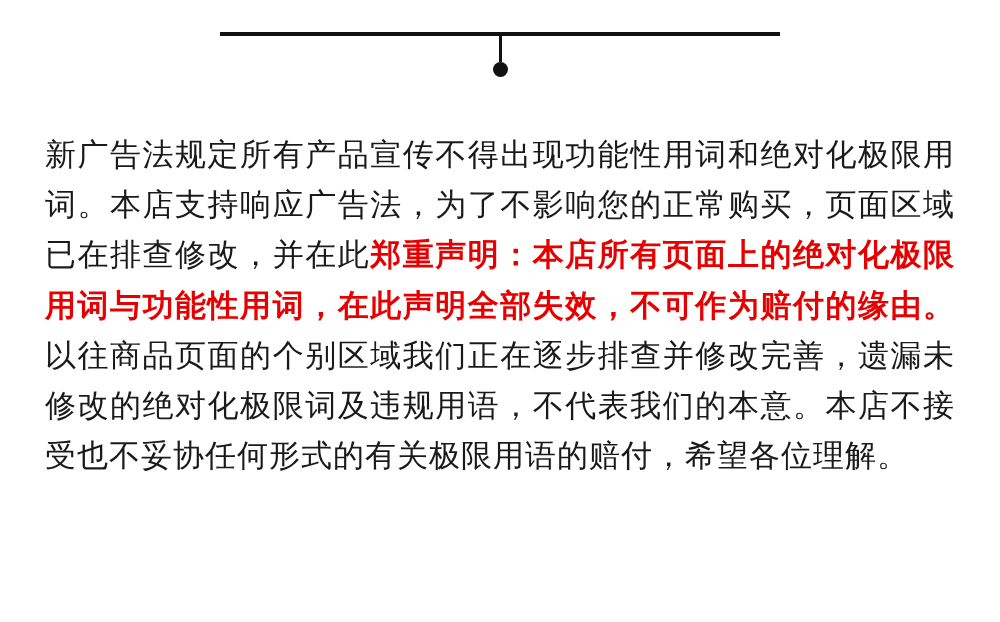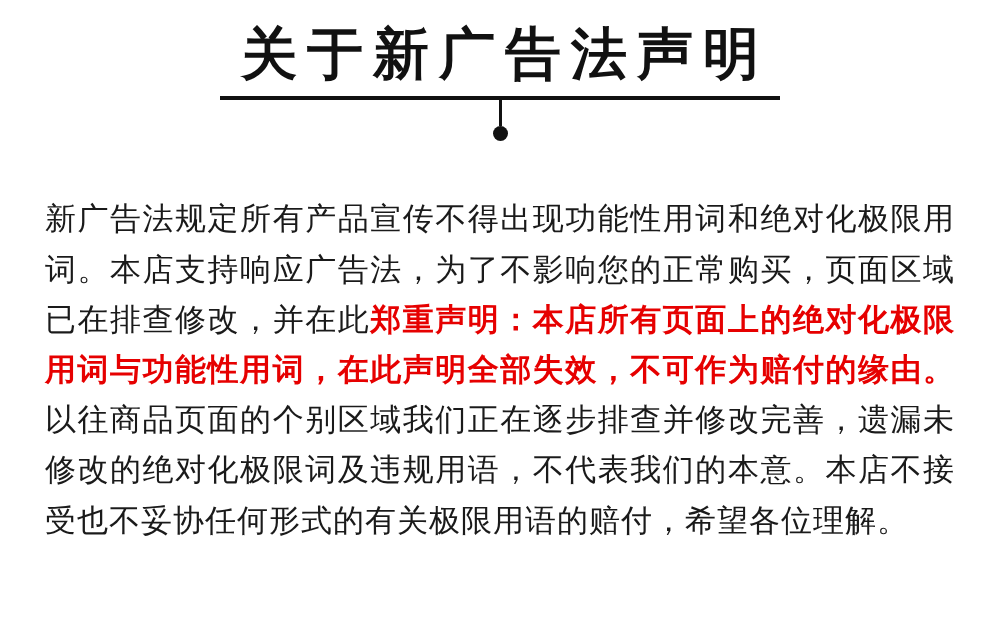--- a/index.html
+++ b/index.html
@@ -69,21 +69,20 @@
     color: #e60000;
     font-weight: 600;
   }
 </style>
 </head>
 <body>
 
 <div class="page">
 
   <div class="title-block">
-    <div class="title">关于新广告法声明</div>
     <div class="rule"></div>
     <div class="stem"></div>
     <div class="dot"></div>
   </div>
 
   <div class="body-block">
     <p><span>新广告法规定所有产品宣传不得出现功能性用词和绝对化极限用词。本店支持响应广告法，为了不影响您的正常购买，页面区域已在排查修改，并在此</span><span class="hl">郑重声明：本店所有页面上的绝对化极限用词与功能性用词，在此声明全部失效，不可作为赔付的缘由。</span><span>以往商品页面的个别区域我们正在逐步排查并修改完善，遗漏未修改的绝对化极限词及违规用语，不代表我们的本意。本店不接受也不妥协任何形式的有关极限用语的赔付，希望各位理解。</span></p>
   </div>
 
 </div>

